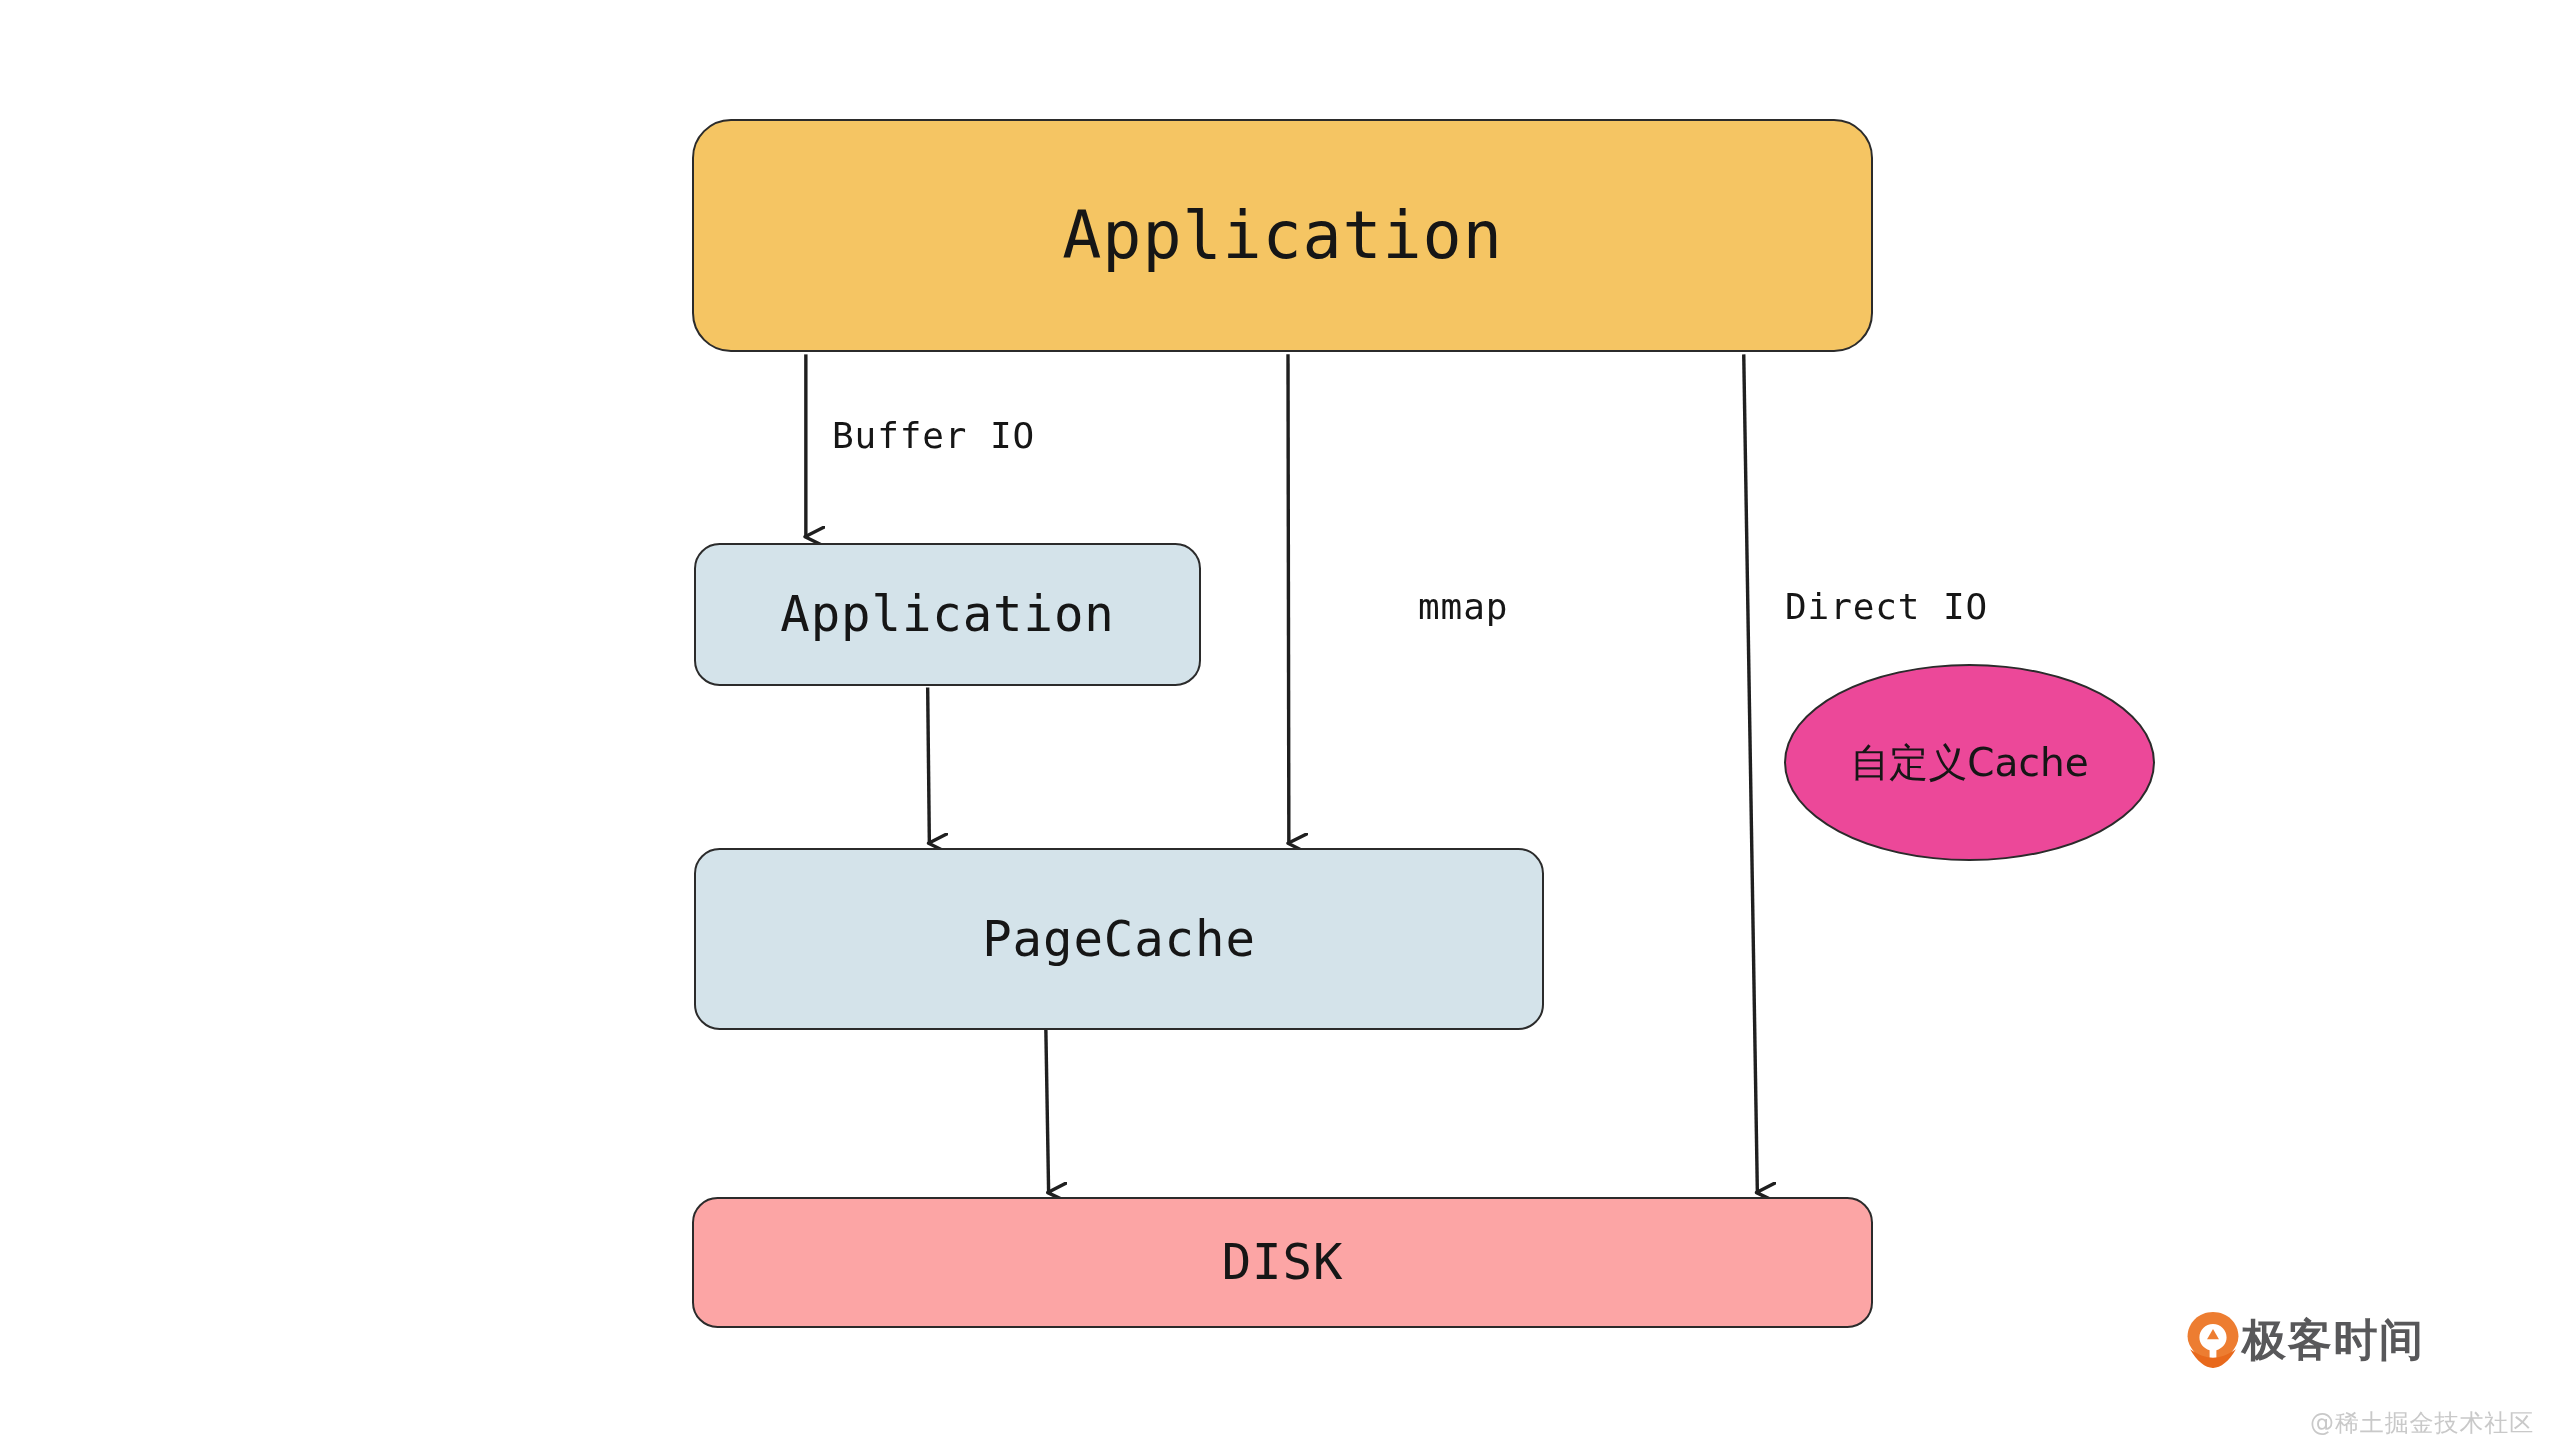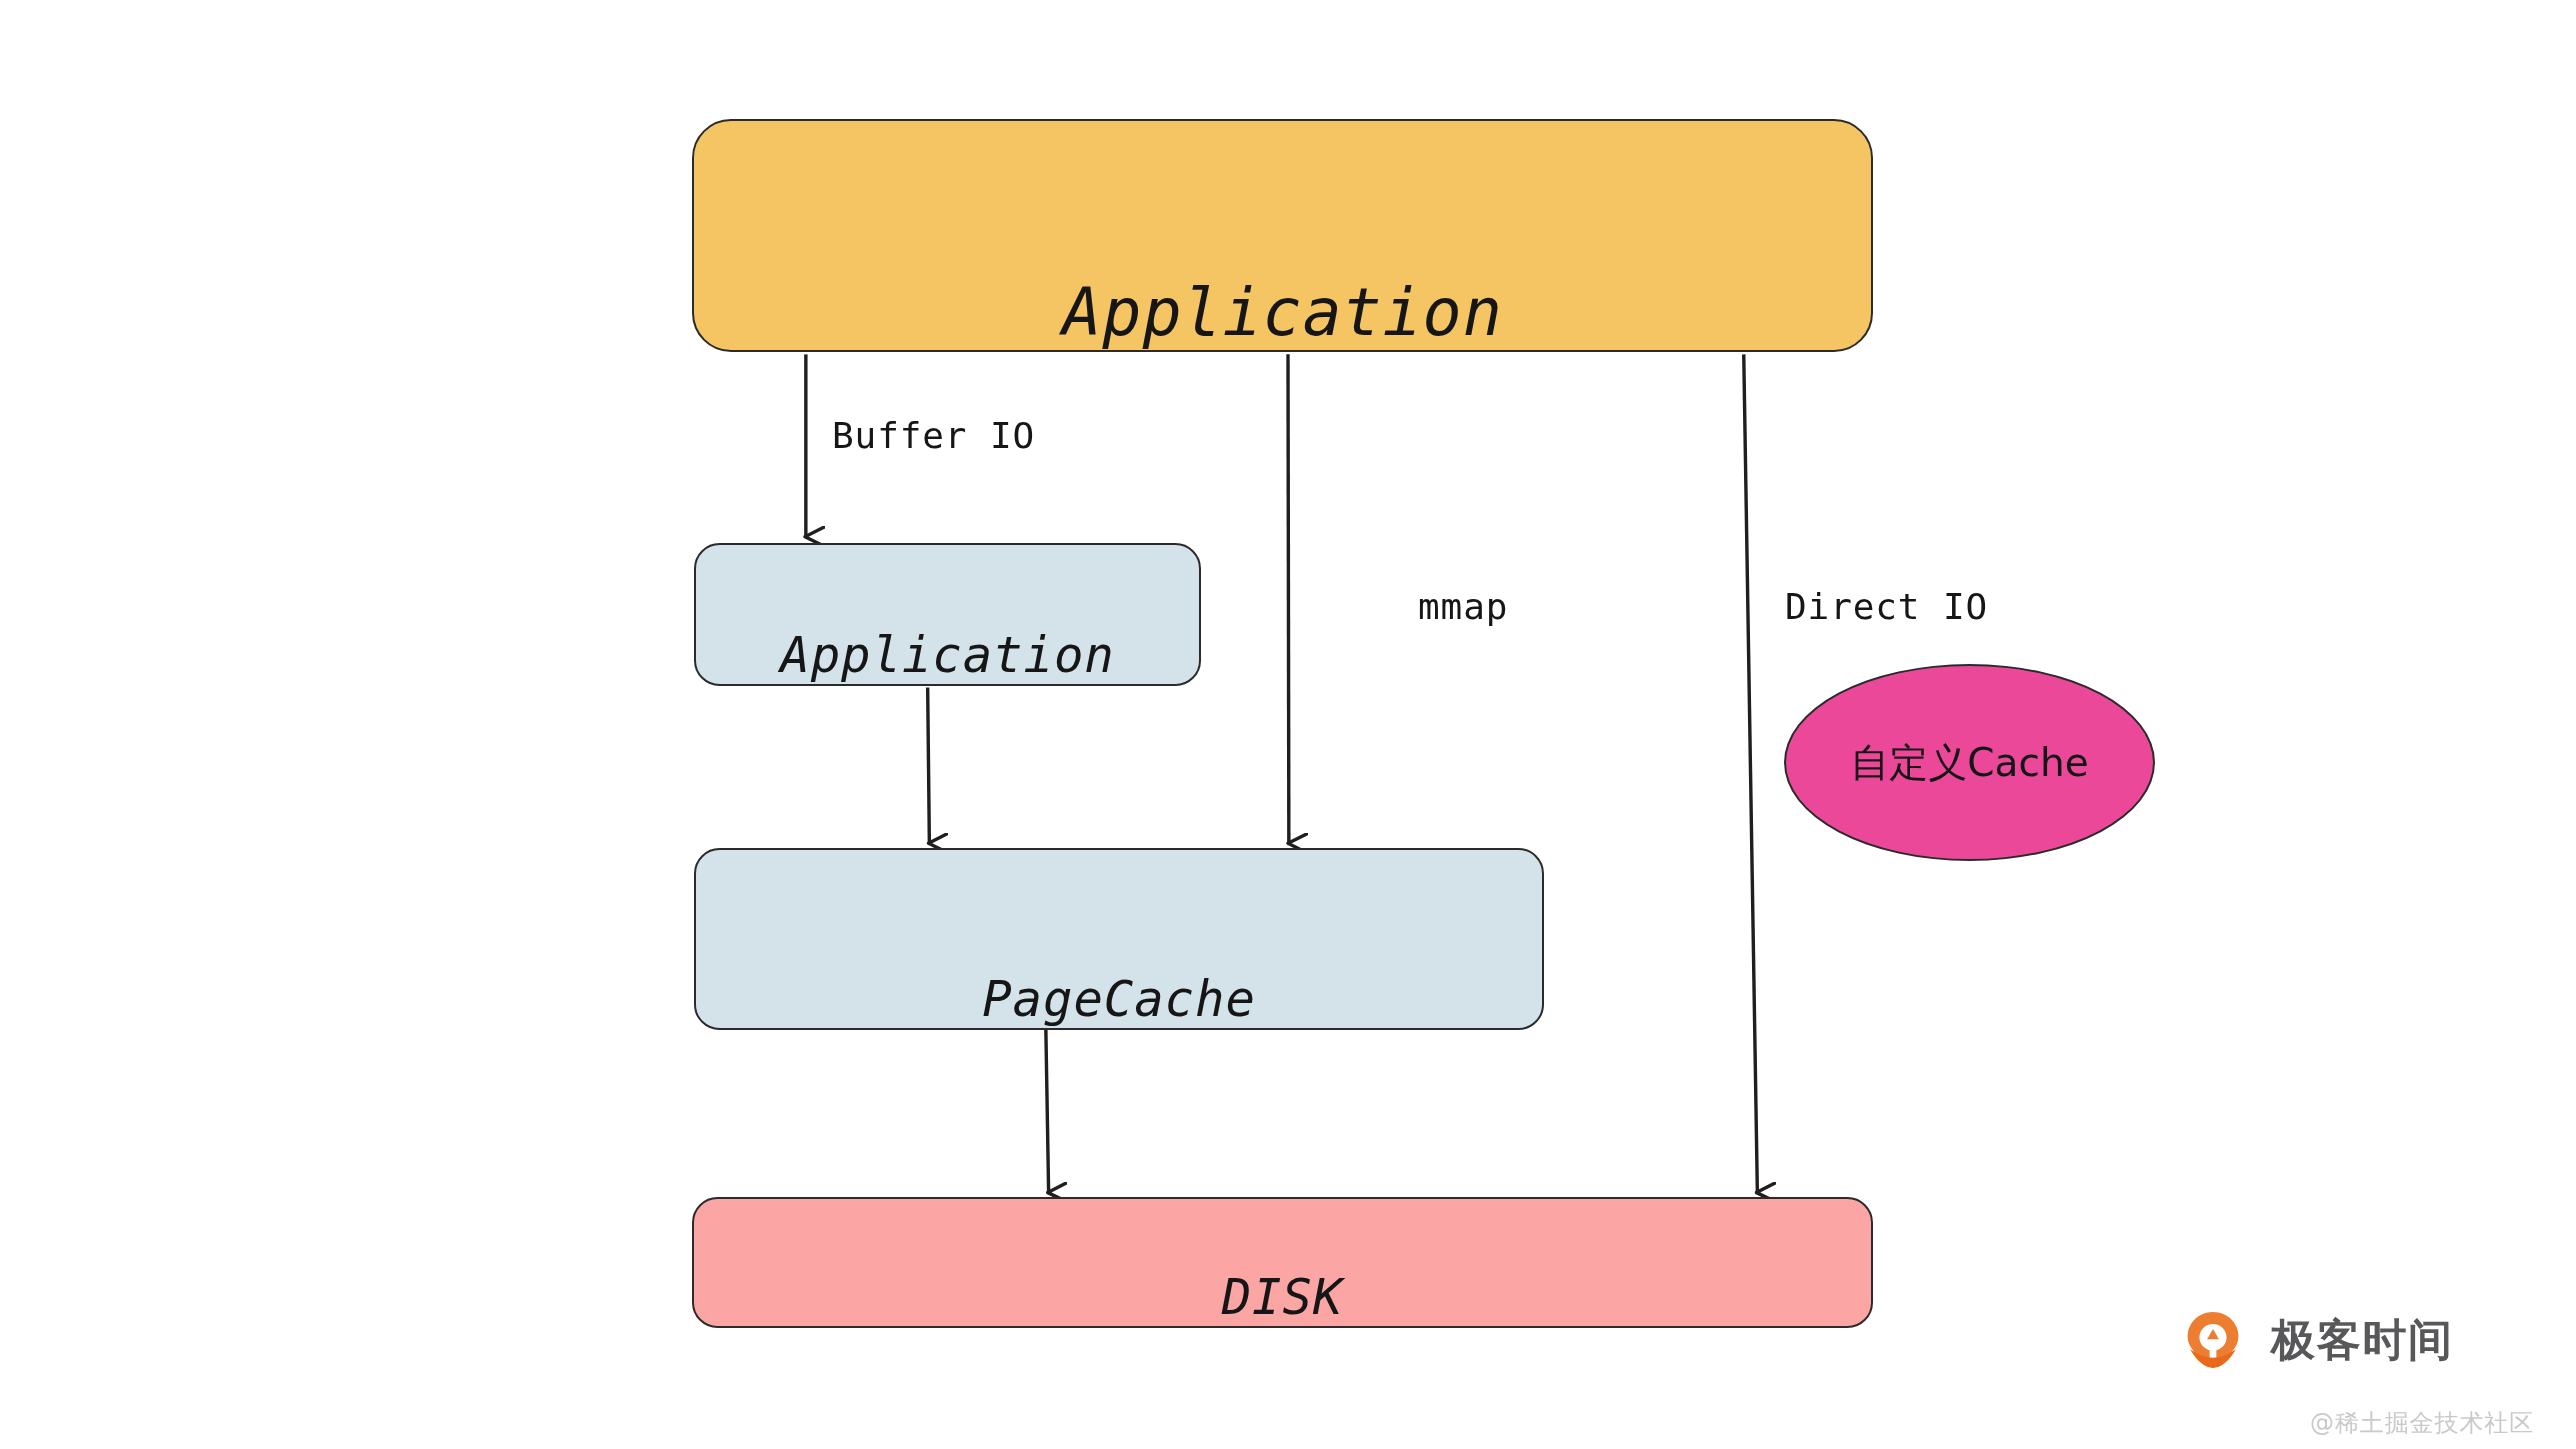--- a/index.html
+++ b/index.html
@@ -21,24 +21,23 @@
     position: absolute;
     left: 0;
     top: 0;
     width: 2576px;
     height: 1449px;
   }
   .node-box {
     position: absolute;
     box-sizing: border-box;
     display: flex;
-    align-items: flex-end;
+    align-items: center;
     justify-content: center;
     border: 2.6px solid #2b2b2b;
-    font-style: italic;
   }
   .node-app-top {
     left: 692px;
     top: 119px;
     width: 1181px;
     height: 233px;
     background: #f5c563;
     border-radius: 39px;
   }
   .node-app-mid {
@@ -107,21 +106,21 @@
   .edge-label-buffer-io { left: 832px; top: 415px; }
   .edge-label-mmap      { left: 1374px; top: 586px; margin-left: 44px; }
   .edge-label-direct-io { left: 1785px; top: 586px; text-align: right; }
 
   #brand {
     position: absolute;
     left: 2185px;
     top: 1310px;
     display: flex;
     align-items: center;
-    gap: 30px;
+    gap: 1px;
   }
   #brand-pin {
     width: 56px;
     height: 60px;
     flex: 0 0 auto;
   }
   #brand-text {
     font-family: "DejaVu Sans", sans-serif;
     font-size: 44px;
     font-weight: bold;

